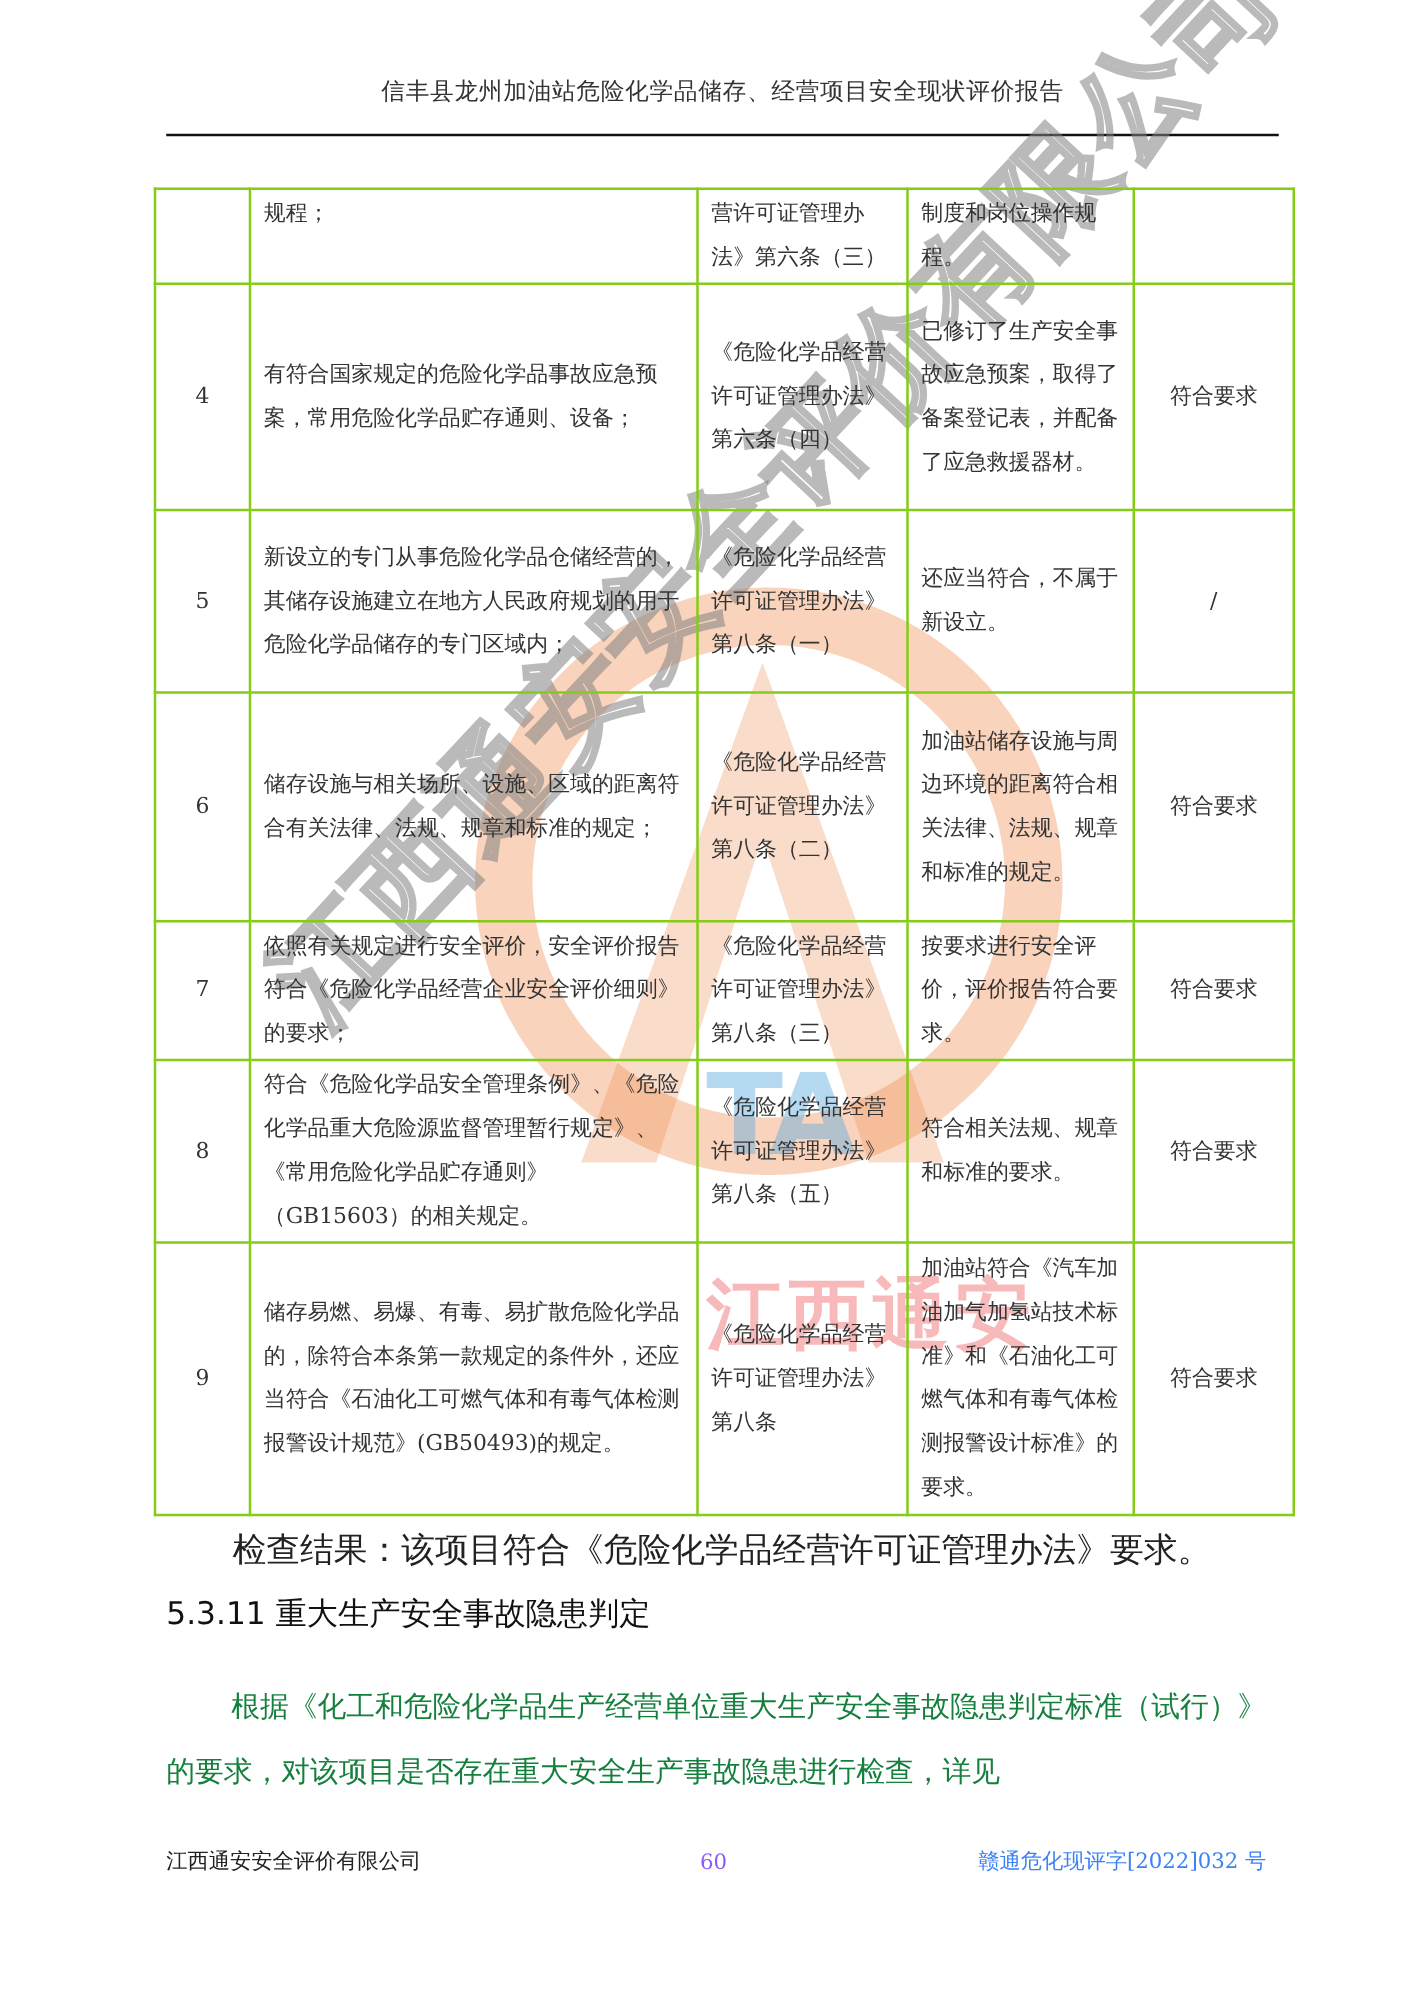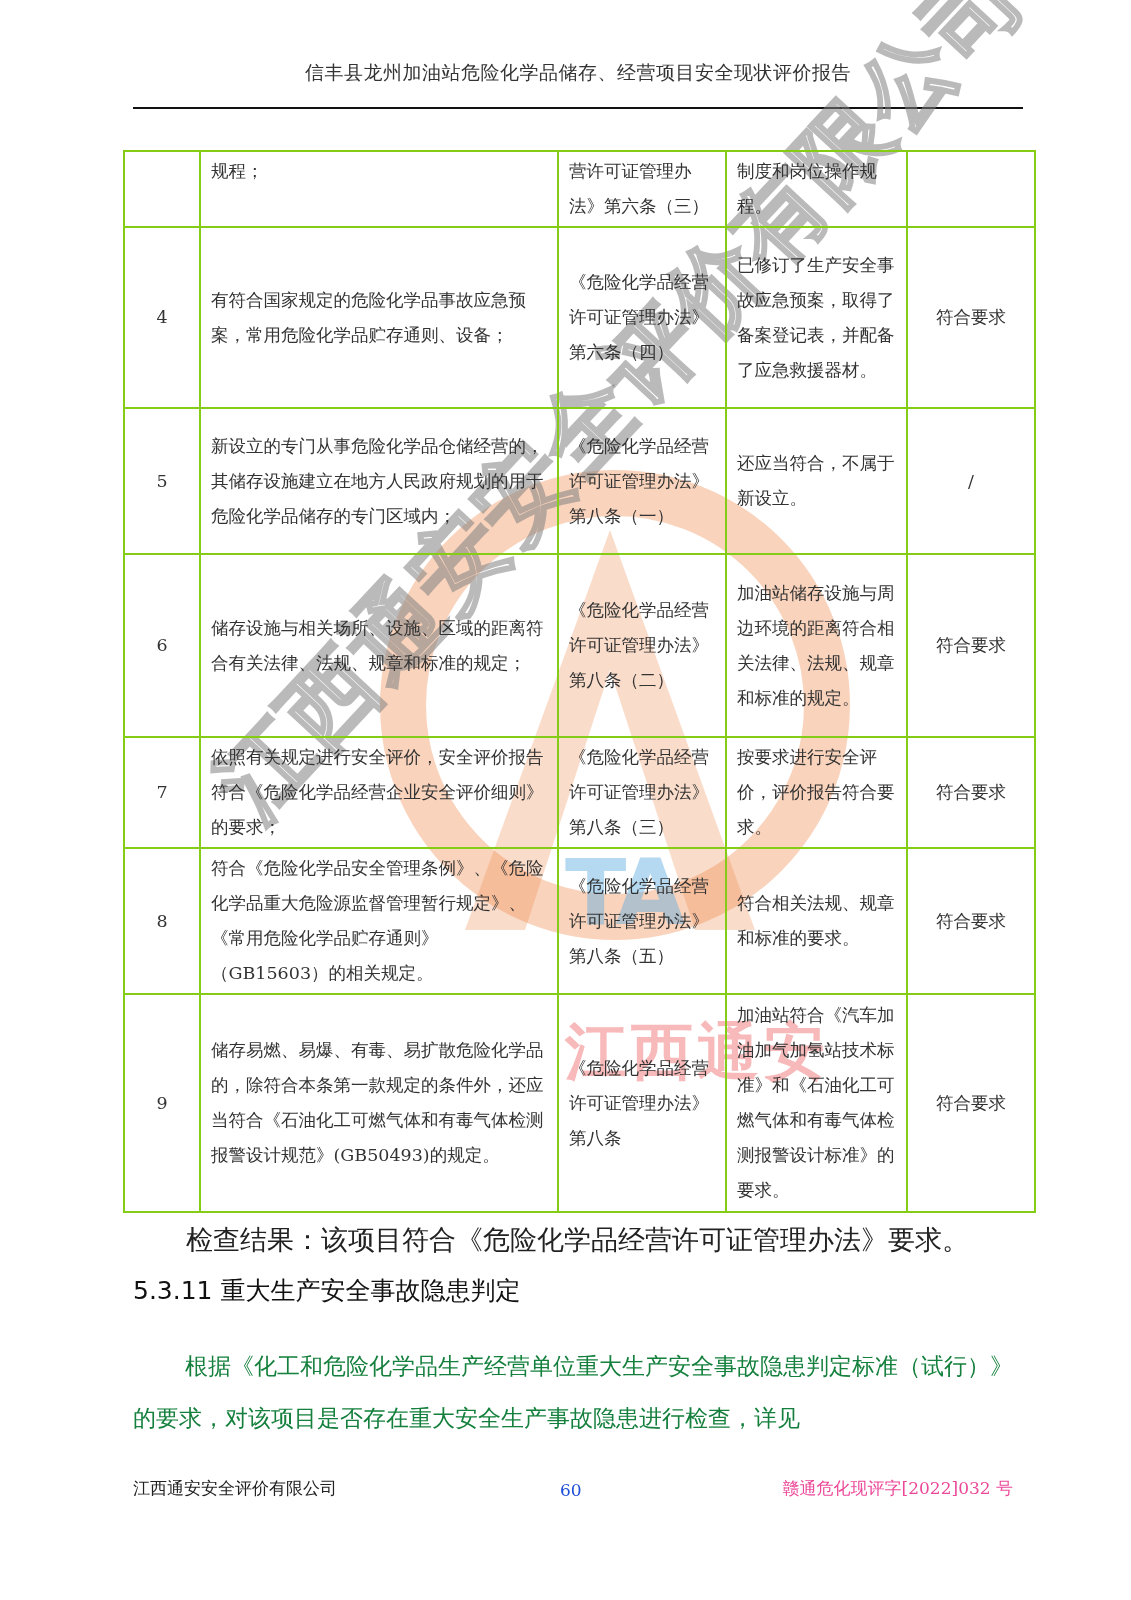--- a/index.html
+++ b/index.html
@@ -33,22 +33,22 @@
     }
     .section-heading {
       position: absolute; left: 133px; top: 1274px; font-size: 25px; font-weight: normal;
       font-family: "DejaVu Sans", "Liberation Sans", sans-serif; color: #111; z-index: 2;
     }
     .para {
       position: absolute; left: 133px; top: 1340px; width: 880px; font-size: 23px;
       line-height: 52px; color: #15803d; text-indent: 52px; z-index: 2;
     }
     .footer-left { position: absolute; left: 133px; top: 1477px; font-size: 17px; color: #222; }
-    .footer-center { position: absolute; left: 560px; top: 1480px; font-size: 17px; color: #1d4ed8; }
-    .footer-right { position: absolute; right: 118px; top: 1477px; font-size: 17px; color: #ec4899; }
+    .footer-center { position: absolute; left: 560px; top: 1480px; font-size: 17px; color: #8b5cf6; }
+    .footer-right { position: absolute; right: 118px; top: 1477px; font-size: 17px; color: #3b82f6; }
 
     
     .wm { position: absolute; pointer-events: none; z-index: 1; }
     .wm-circle {
       left: 380px; top: 470px; width: 470px; height: 470px; border-radius: 50%;
       border: 46px solid rgba(240,140,80,0.38); box-sizing: border-box;
     }
     .wm-a {
       left: 445px; top: 520px; width: 330px; height: 420px;
     }

